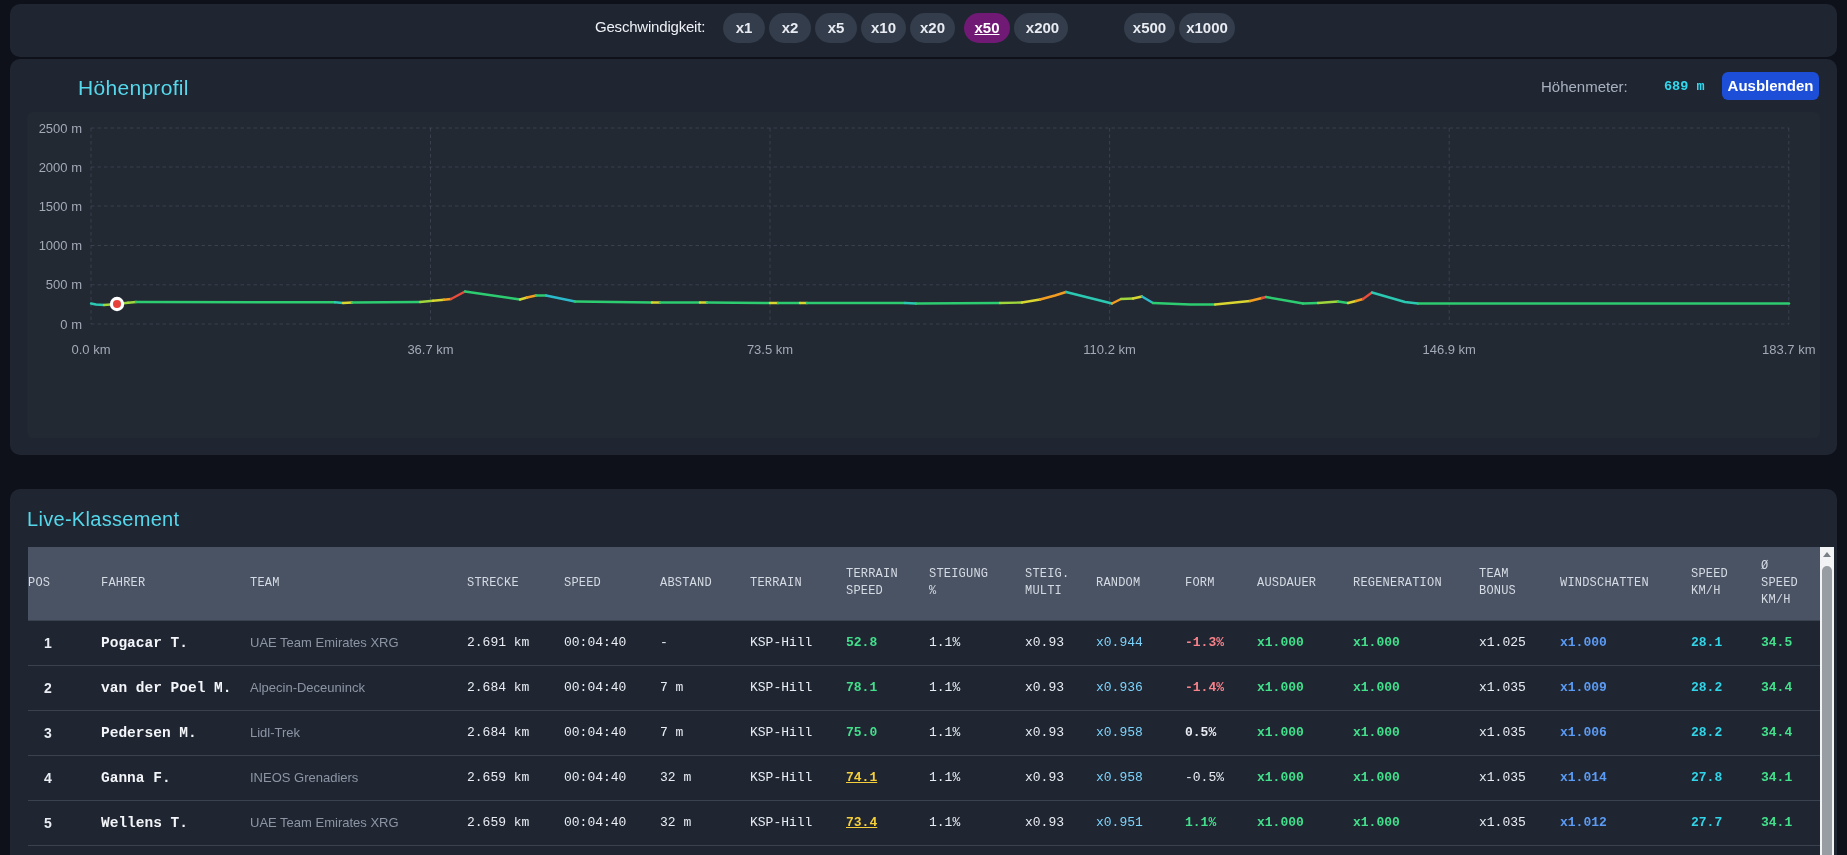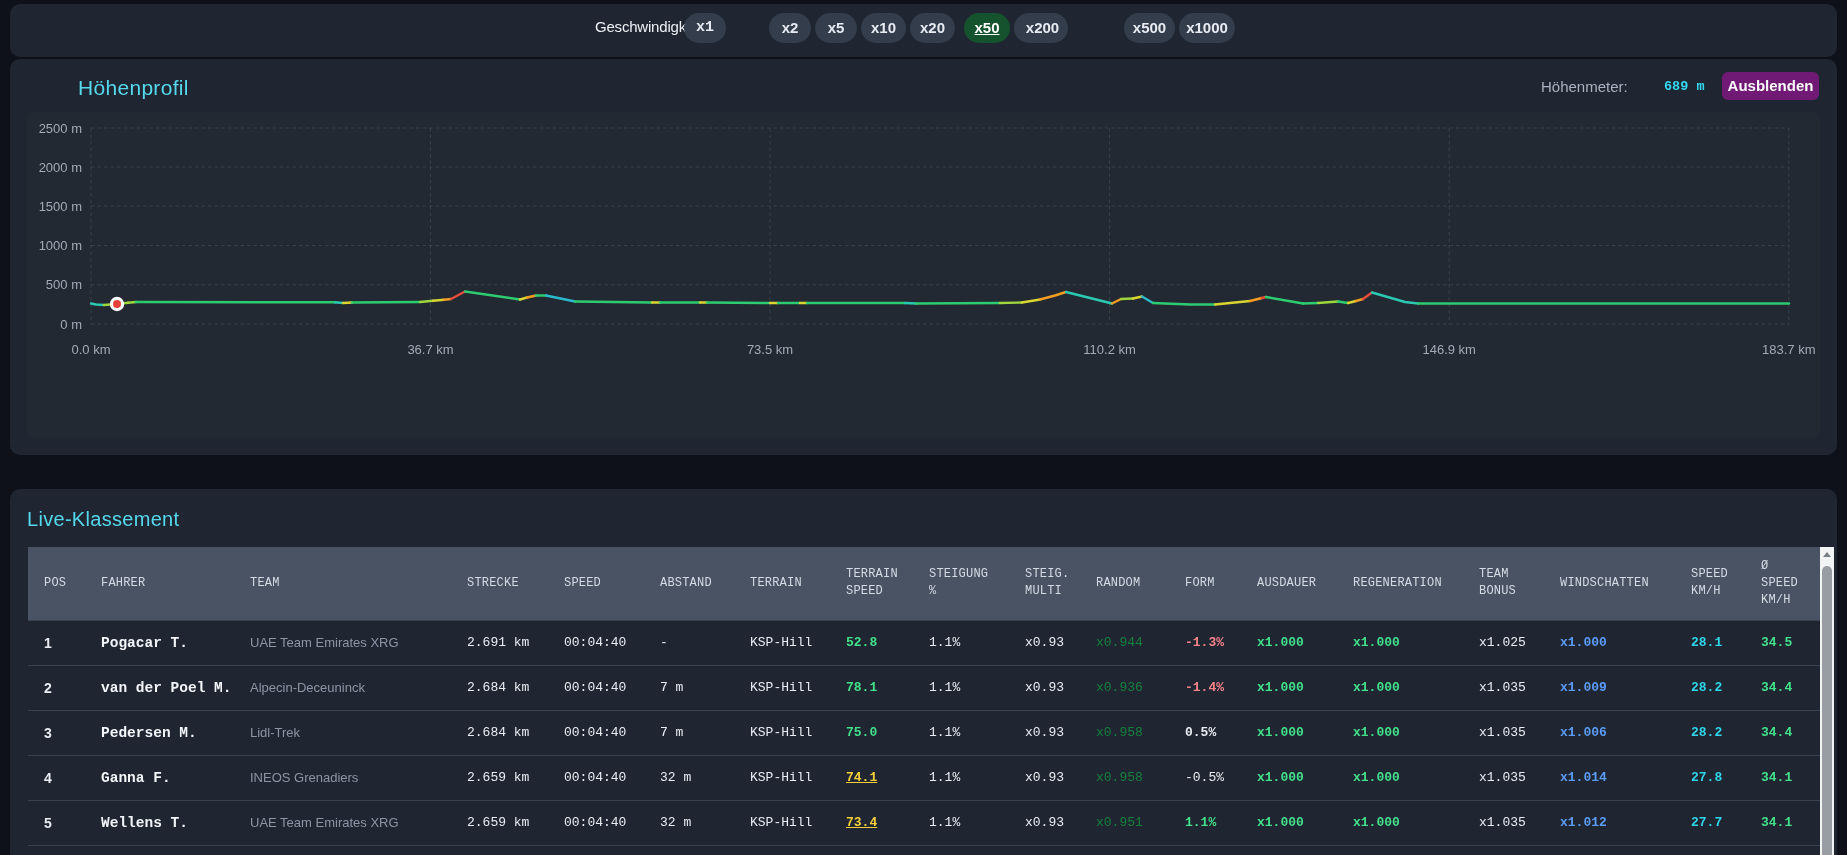--- a/index.html
+++ b/index.html
@@ -4,62 +4,62 @@
 <style>
   * { margin:0; padding:0; box-sizing:border-box; }
   html,body { width:1847px; height:855px; background:#0e1119; overflow:hidden;
     font-family:"Liberation Sans", sans-serif; }
   .panel { position:absolute; background:#1f2632; border-radius:10px; }
   #topbar { left:10px; top:4px; width:1827px; height:53px; }
   #toplabel { position:absolute; left:595px; top:0; width:120px; height:52px; line-height:54px;
     font-size:15px; font-weight:normal; color:#eef1f5; text-align:left; letter-spacing:-0.2px; }
   .pill { position:absolute; top:13px; height:30px; border-radius:15px; background:#333d4c;
     color:#e8ebf1; font-size:15px; font-weight:bold; text-align:center; line-height:30px; }
-  .pill.on { background:#14532d; color:#ffffff;text-decoration:underline; }
+  .pill.on { background:#701a75; color:#ffffff;text-decoration:underline; }
   #chartpanel { left:10px; top:59px; width:1827px; height:396px; }
   #charttitle { position:absolute; left:42px; top:76px; font-size:21px; color:#55d8eb;
     font-weight:400; letter-spacing:.3px;margin-left:36px; }
   #hm-label { position:absolute; left:1541px; width:120px; top:78px; font-size:15px; color:#a9b1c0; text-align:left; }
   #hm-value { position:absolute; left:1664px; top:79px; font-size:13.5px; color:#32d8ee;
     font-family:"Liberation Mono", monospace; font-weight:bold; }
   #ausblenden { position:absolute; left:1722px; top:72px; width:97px; height:28px;
-    background:#701a75; border-radius:6px; color:#fff; font-size:15px; font-weight:bold;
+    background:#1d4ed8; border-radius:6px; color:#fff; font-size:15px; font-weight:bold;
     text-align:center; line-height:28px; }
   #chartinner { position:absolute; left:27px; top:112px; width:1793px; height:326px;
     background:#222933; border-radius:6px; }
   #chartsvg { position:absolute; left:0; top:0; width:1847px; height:855px; }
 
   #tablepanel { left:10px; top:489px; width:1827px; height:370px; border-radius:10px 10px 0 0; }
   #tabletitle { position:absolute; left:27px; top:508px; font-size:20px; color:#55d8eb;
     font-weight:500; letter-spacing:.3px; }
   #tablewrap { position:absolute; left:28px; top:547px; width:1806px; height:308px; }
   table { border-collapse:collapse; table-layout:fixed; width:1792px; }
   thead td { background:#4a5363; height:73px; vertical-align:middle;
     font-family:"Liberation Mono", monospace; font-size:12px; letter-spacing:0.2px; color:#d5dbe4; line-height:17px; }
   tbody td { height:45px; vertical-align:middle; border-top:1px solid #3a4250; border-bottom:1px solid #3a4250;
     font-family:"Liberation Mono", monospace; font-size:13px; color:#e9ecf2; }
   td { padding:0; overflow:hidden; white-space:nowrap; }
   td.name { font-family:Liberation Mono, monospace; font-weight:bold; font-size:14.5px; color:#f3f5f9; }
   td.team { font-family:"Liberation Sans", sans-serif; font-size:13px; color:#8d95a5; }
   td.pos  { font-family:"Liberation Sans", sans-serif; font-weight:bold; font-size:14px; }
   .grn { color:#42e08b; font-weight:bold; }
   .ylw { color:#f5cf3a; font-weight:bold;text-decoration:underline; }
-  .prp { color:#15803d; }
+  .prp { color:#7dd3fc; }
   .red { color:#f8828a; font-weight:bold; }
   .blu { color:#5b9bf5; font-weight:bold; }
   .cyn { color:#30d5e8; font-weight:bold; }
   .wht { font-weight:bold; }
   #sbar { position:absolute; left:1792px; top:0; width:14px; height:308px; background:#f2f3f4; overflow:hidden; }
   #sthumb { position:absolute; left:2px; top:19px; width:10px; height:300px; background:#989da3; border-radius:5px; }
 </style>
 </head>
 <body>
 <div class="panel" id="topbar"></div>
 <div id="toplabel">Geschwindigkeit:</div>
-<div class="pill" style="left:684px;width:42px;font-family:Liberation Mono, monospace;">x1</div>
+<div class="pill" style="left:723px;width:42px;">x1</div>
 <div class="pill" style="left:769px;width:42px;">x2</div>
 <div class="pill" style="left:815px;width:42px;">x5</div>
 <div class="pill" style="left:861px;width:45px;">x10</div>
 <div class="pill" style="left:910px;width:45px;">x20</div>
 <div class="pill on" style="left:964px;width:46px;">x50</div>
 <div class="pill" style="left:1014px;width:51px;">x100</div>
 <div class="pill" style="left:1017px;width:51px;">x200</div>
 <div class="pill" style="left:1124px;width:51px;">x500</div>
 <div class="pill" style="left:1179px;width:56px;">x1000</div>
 
@@ -165,21 +165,21 @@
         <col style="width:72px">
 <col style="width:96px">
         <col style="width:126px">
         <col style="width:81px">
         <col style="width:131px">
 <col style="width:70px">
         <col style="width:59px">
 </colgroup>
 <thead>
 <tr>
-<td style="padding-left:16px">POS</td>
+<td style="padding-left:0">POS</td>
           <td>FAHRER</td>
           <td>TEAM</td>
           <td>STRECKE</td>
 <td>SPEED</td>
           <td>ABSTAND</td>
           <td>TERRAIN</td>
           <td>TERRAIN<br>SPEED</td>
 <td>STEIGUNG<br>%</td>
           <td>STEIG.<br>MULTI</td>
           <td>RANDOM</td>

